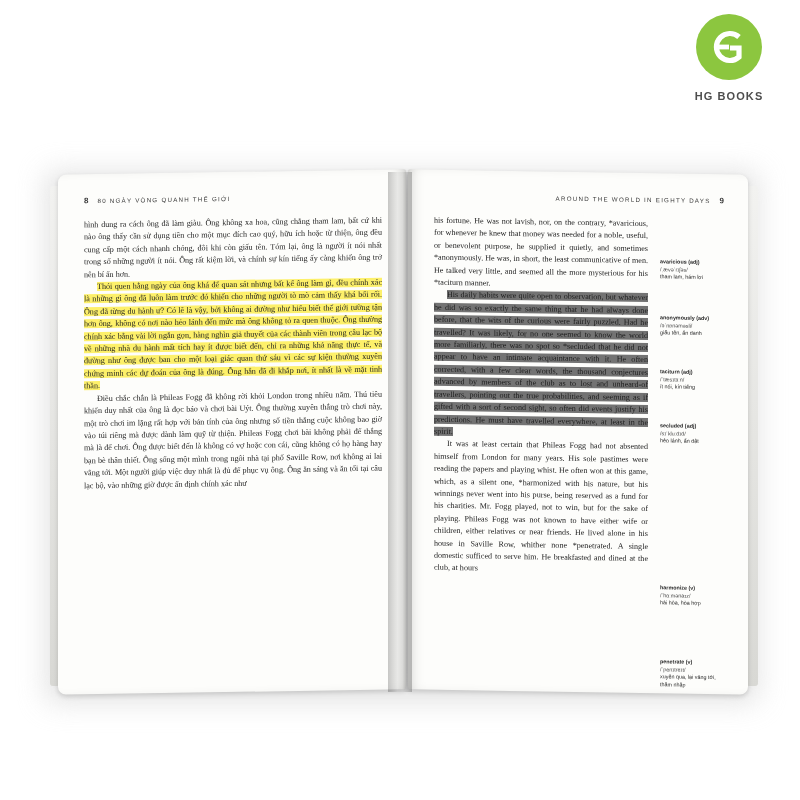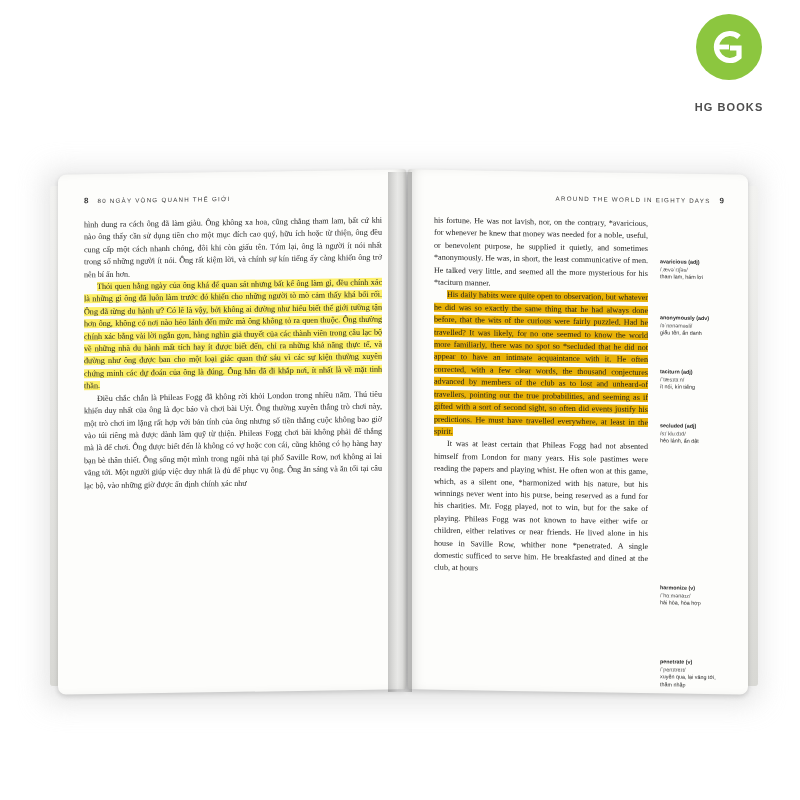--- a/index.html
+++ b/index.html
@@ -32,21 +32,21 @@
     position: relative;
   }
   .logo-mark .g-glyph {
     position: absolute;
     inset: 0;
     display: flex;
     align-items: center;
     justify-content: center;
   }
   .logo-text {
-    margin-top: 21px;
+    margin-top: 10px;
     font-family: "Liberation Sans", sans-serif;
     font-size: 11px;
     letter-spacing: 1.1px;
     color: #4d4d4d;
     font-weight: bold;
   }
 
   
   .book {
     position: absolute;
@@ -138,21 +138,21 @@
   .col p.noindent { text-indent: 0; }
 
   mark.hl-yellow {
     background: #fdf06a;
     color: #1d1d1d;
     padding: 0;
     box-decoration-break: clone;
     -webkit-box-decoration-break: clone;
   }
   mark.hl-green {
-    background: #eab308;
+    background: #737373;
     color: #1d1d1d;
     padding: 0;
     box-decoration-break: clone;
     -webkit-box-decoration-break: clone;
   }
 
   
   .right-body {
     display: flex;
     gap: 12px;

